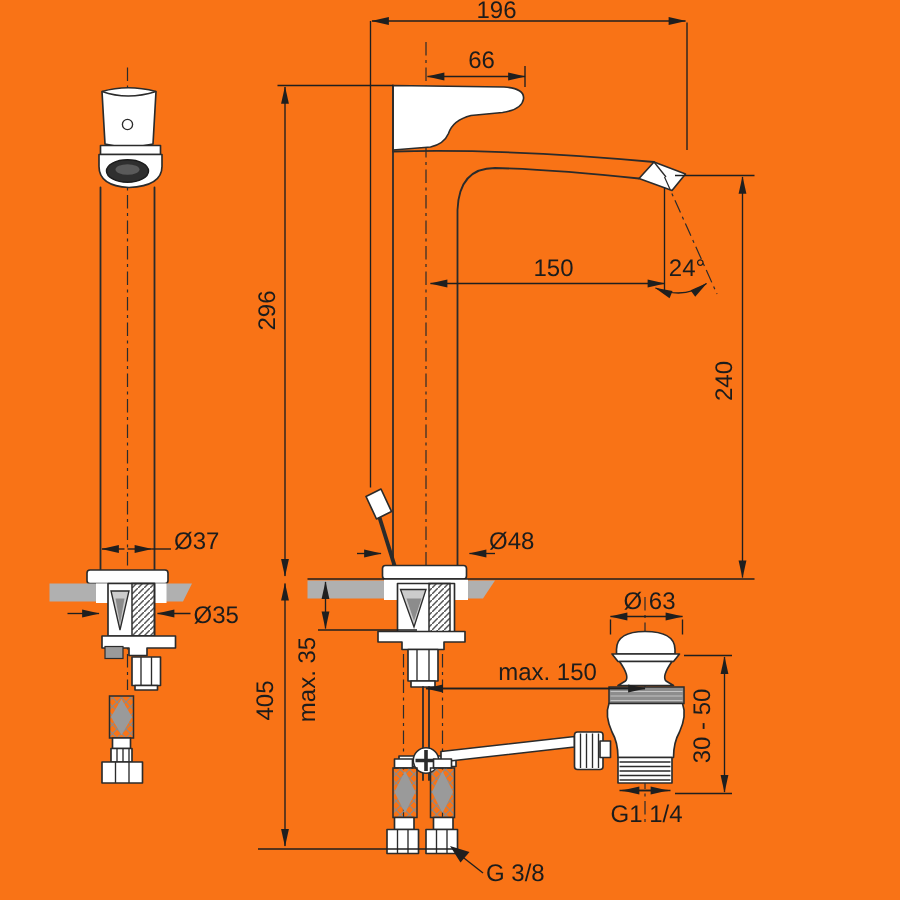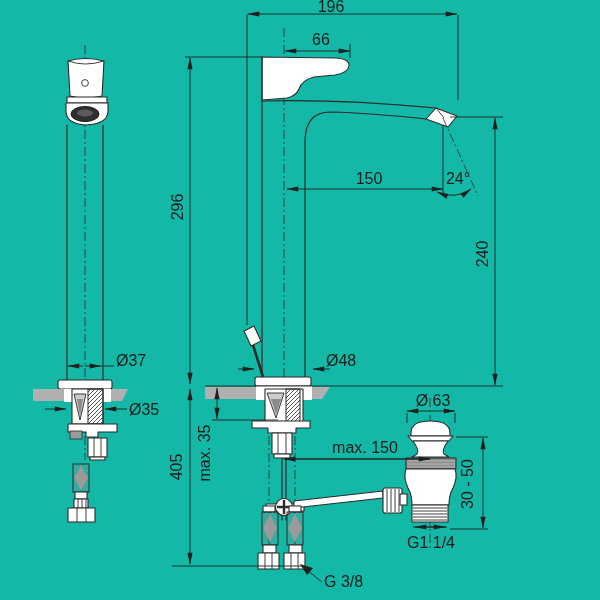--- a/index.html
+++ b/index.html
@@ -1,16 +1,16 @@
 <!DOCTYPE html>
 <html><head>
 <meta charset="utf-8">
 <style>
   html,body{margin:0;padding:0;background:#ffffff;}
-  #stage{width:600px;height:600px;position:relative;background:#14b8a6;overflow:hidden;}
+  #stage{width:600px;height:600px;position:relative;background:#f97316;overflow:hidden;}
   svg{display:block;}
   text{font-family:"Liberation Sans","DejaVu Sans",sans-serif;fill:#1c1c1c;}
   .dimtxt{font-size:16px;}
   .outline{fill:none;stroke:#2b2b2b;stroke-width:1.2;stroke-linejoin:round;stroke-linecap:round;}
   .thin{fill:none;stroke:#2b2b2b;stroke-width:0.9;}
   .dim{fill:none;stroke:#1f1f1f;stroke-width:0.9;}
   .cl{fill:none;stroke:#2b2b2b;stroke-width:0.8;stroke-dasharray:9 3 2 3;}
   .whitefill{fill:#ffffff;stroke:#2b2b2b;stroke-width:1.1;stroke-linejoin:round;}
 </style>
 </head>

